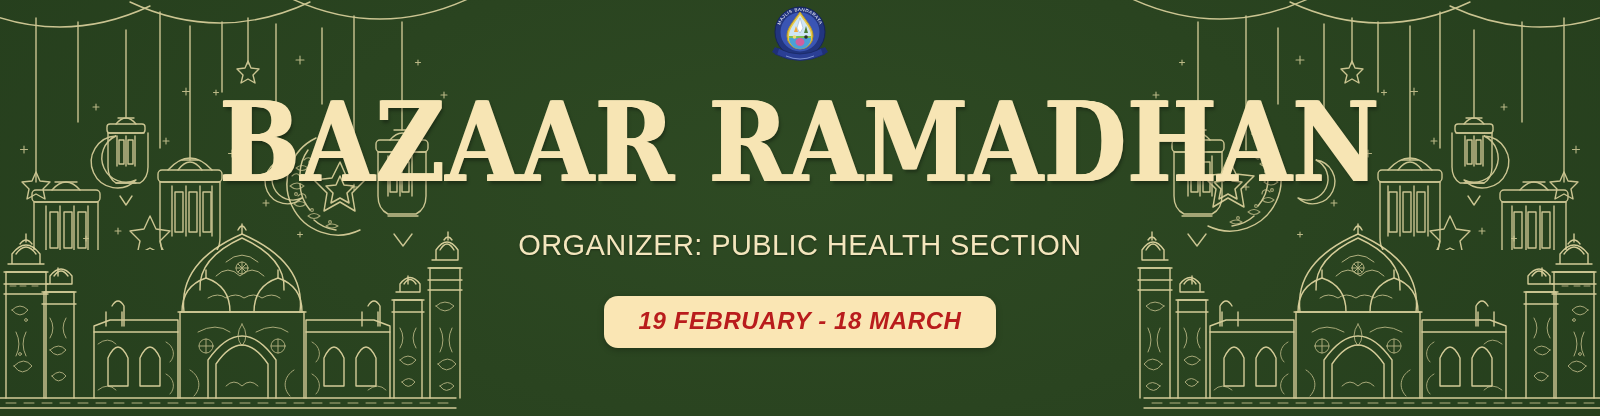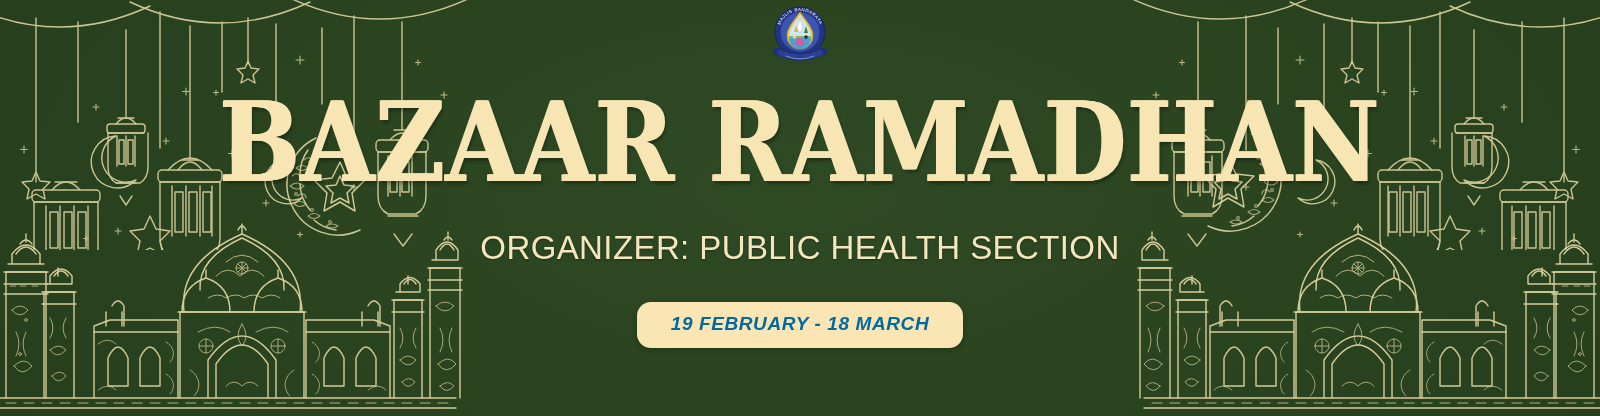--- a/index.html
+++ b/index.html
@@ -61,34 +61,34 @@
     text-shadow:
        1px 0 0 #f7e5b4,
       -1px 0 0 #f7e5b4,
        2px 2px 3px rgba(0,0,0,.30);
   }
 
   .info{
     margin-top:44px;
     text-align:left;
     color:#f4e6bd;
-    font-size:33px;
+    font-size:29px;
     line-height:1.42;
     letter-spacing:.4px;
     text-transform:uppercase;
     font-weight:400;
     text-shadow:0 1px 2px rgba(0,0,0,.35);
   }
   .info div{ white-space:nowrap; }
 
   .datepill{
     margin-top:30px;
     background:#fae6b4;
-    color:#0369a1;
-    font-size:19px;
+    color:#b91c1c;
+    font-size:24px;
     font-weight:700;
     font-style:italic;
     letter-spacing:.6px;
     text-transform:uppercase;
     padding:11px 34px 13px;
     border-radius:14px;
     white-space:nowrap;
     box-shadow:0 2px 6px rgba(0,0,0,.25);
   }
 </style>

